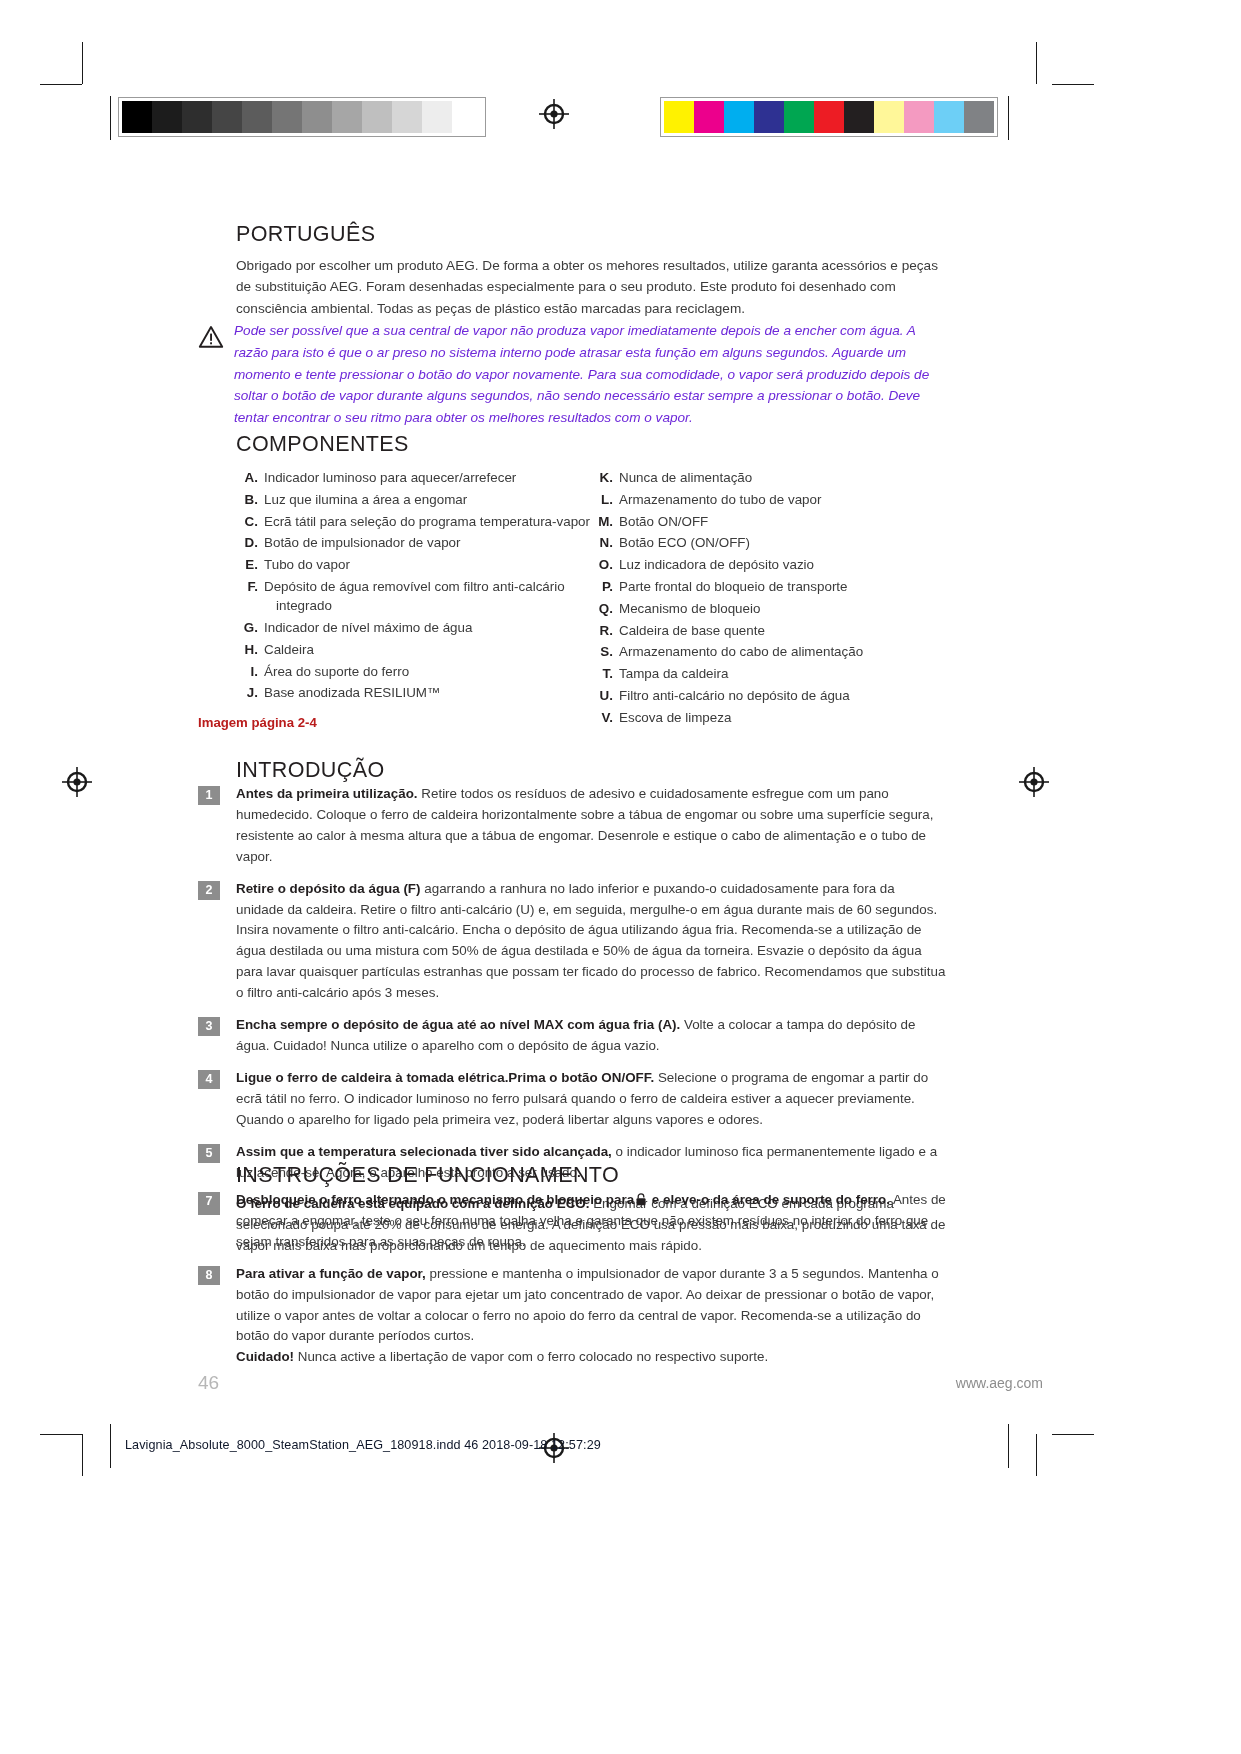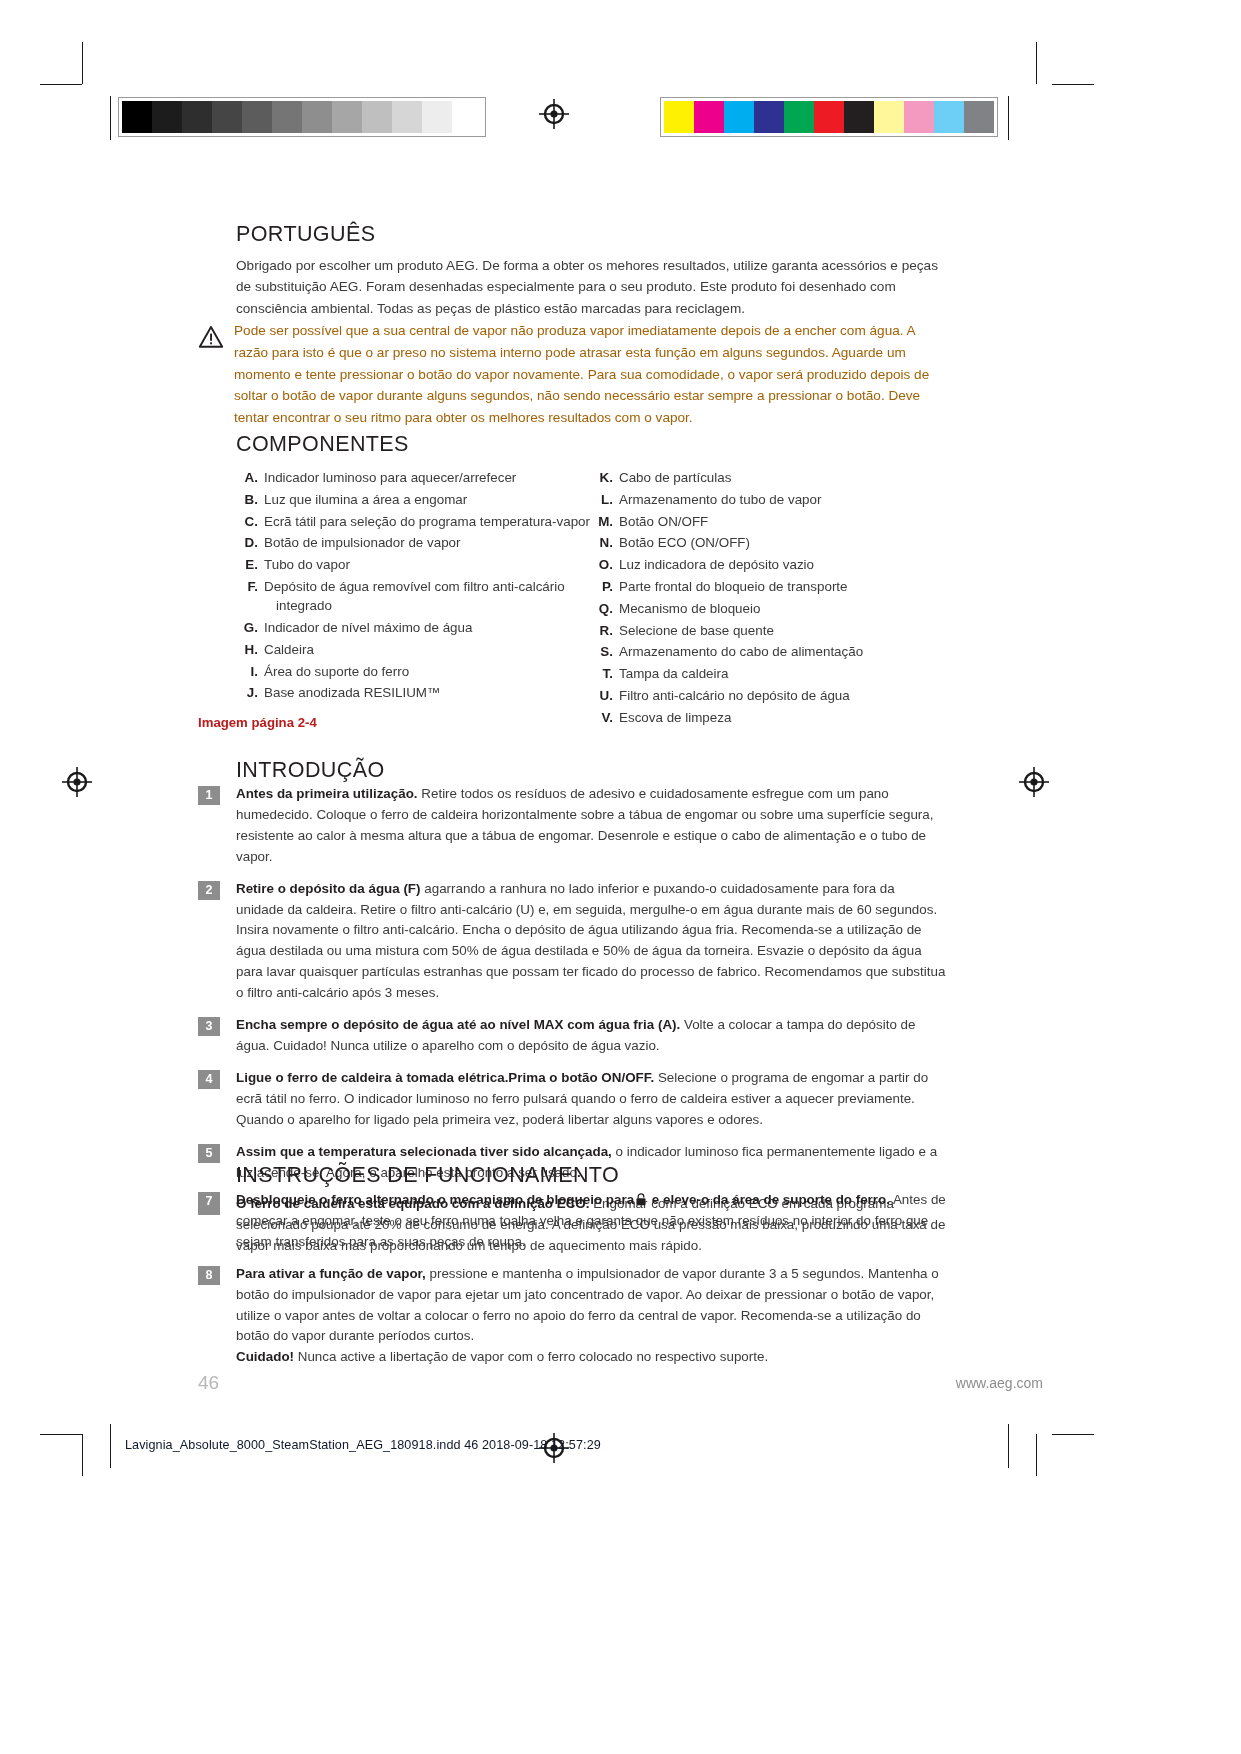--- a/index.html
+++ b/index.html
@@ -89,23 +89,24 @@
     gap: 10px;
   }
   .note .warn-icon {
     width: 26px;
     height: 26px;
     flex: 0 0 26px;
     margin-top: 4px;
   }
   .note .warn-icon svg { display: block; }
   .note p {
+    font-style: italic;
     font-size: 13.6px;
     line-height: 1.6;
-    color: #a16207;
+    color: #6d28d9;
     margin: 0;
     flex: 1;
   }
 
   
   .components-head {
     position: absolute;
     left: 236px;
     top: 432px;
   }
@@ -356,21 +357,21 @@
             <span class="txt">Área do suporte do ferro</span>
           </div>
           <div class="comp-item">
             <span class="ltr">J.</span>
             <span class="txt">Base anodizada RESILIUM™</span>
           </div>
         </div>
       <div class="col" id="comp-right">
           <div class="comp-item">
             <span class="ltr">K.</span>
-            <span class="txt">Cabo de partículas</span>
+            <span class="txt">Nunca de alimentação</span>
           </div>
           <div class="comp-item">
             <span class="ltr">L.</span>
             <span class="txt">Armazenamento do tubo de vapor</span>
           </div>
           <div class="comp-item">
             <span class="ltr">M.</span>
             <span class="txt">Botão ON/OFF</span>
           </div>
           <div class="comp-item">
@@ -384,21 +385,21 @@
           <div class="comp-item">
             <span class="ltr">P.</span>
             <span class="txt">Parte frontal do bloqueio de transporte</span>
           </div>
           <div class="comp-item">
             <span class="ltr">Q.</span>
             <span class="txt">Mecanismo de bloqueio</span>
           </div>
           <div class="comp-item">
             <span class="ltr">R.</span>
-            <span class="txt">Selecione de base quente</span>
+            <span class="txt">Caldeira de base quente</span>
           </div>
           <div class="comp-item">
             <span class="ltr">S.</span>
             <span class="txt">Armazenamento do cabo de alimentação</span>
           </div>
           <div class="comp-item">
             <span class="ltr">T.</span>
             <span class="txt">Tampa da caldeira</span>
           </div>
           <div class="comp-item">

